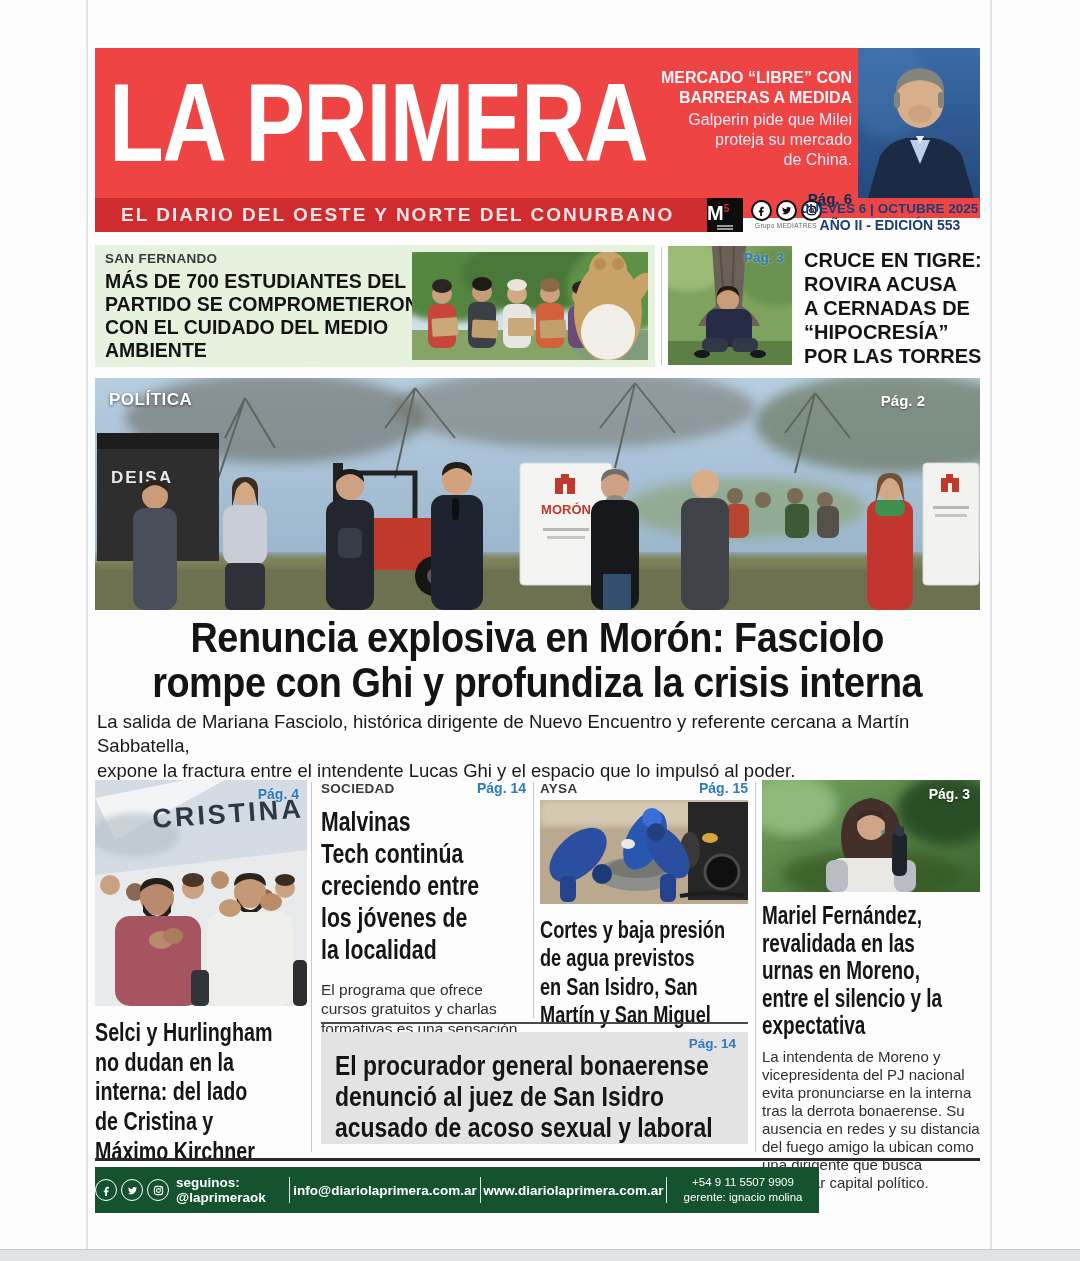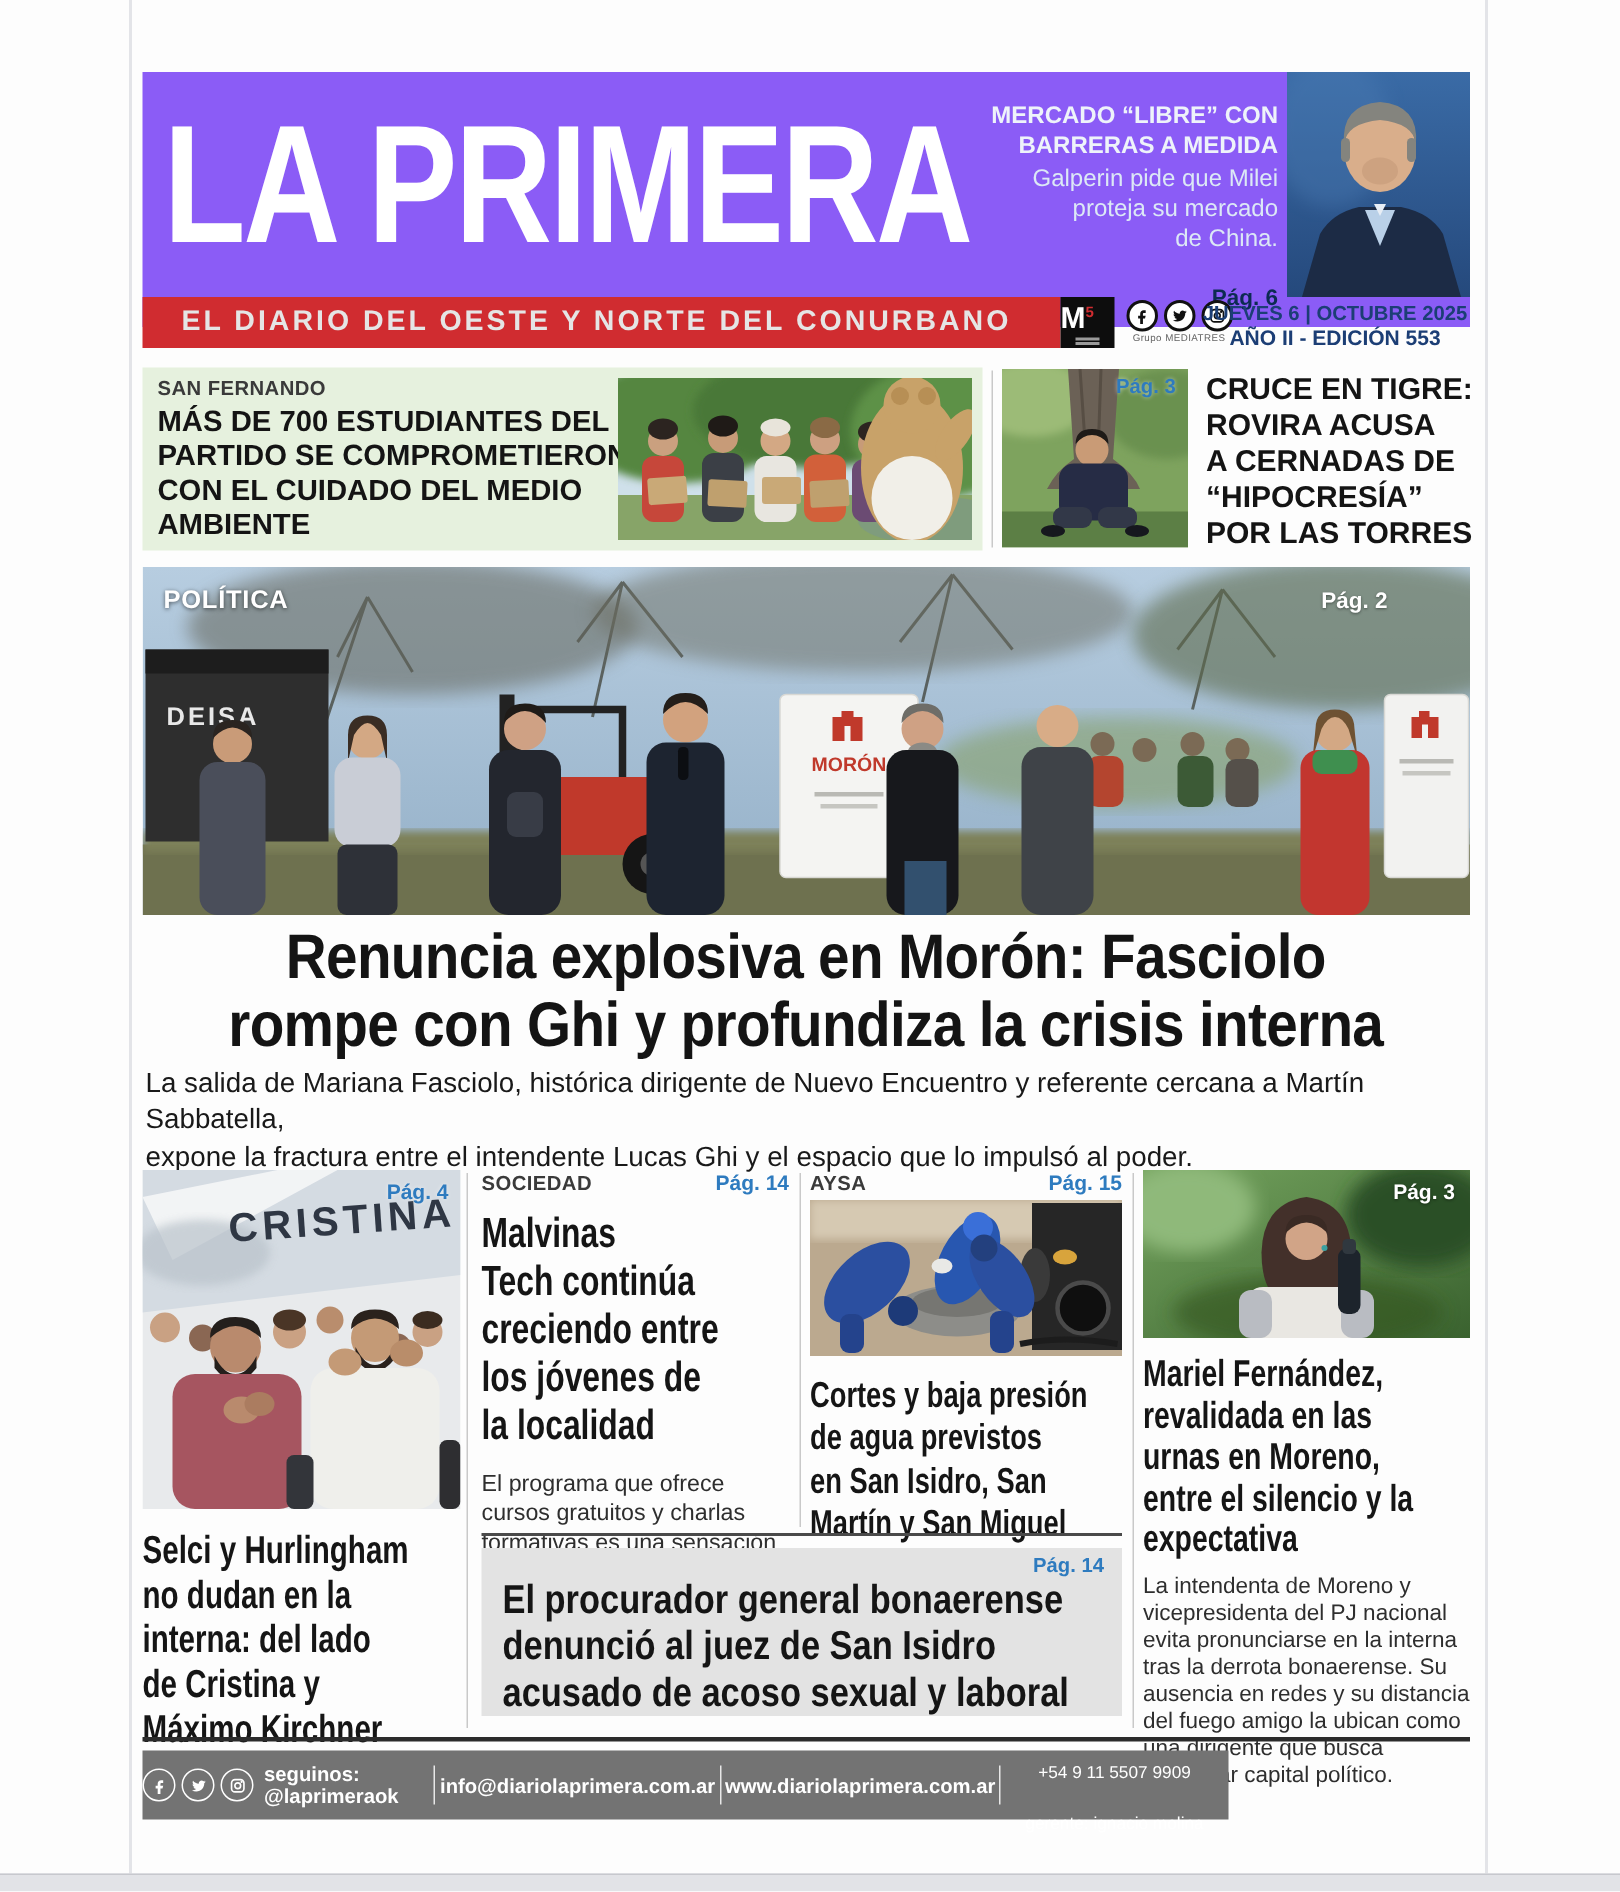--- a/index.html
+++ b/index.html
@@ -6,21 +6,21 @@
   html,body { width:1080px; height:1261px; background:#ffffff; font-family:"Liberation Sans", sans-serif; overflow:hidden; }
   .stage { position:relative; width:1080px; height:1261px; background:#fdfdfd; }
   .abs { position:absolute; }
   .pre { white-space:pre-line; }
 
   
   .edge-line { position:absolute; top:0; width:2px; height:1249px; background:#e3e4e8; }
   .bottom-strip { position:absolute; left:0; top:1249px; width:1080px; height:12px; background:#e2e3e7; border-top:1px solid #c7c8ce; }
 
   
-  .masthead { left:95px; top:48px; width:885px; height:170px; background:#8b5cf6; overflow:hidden; }
+  .masthead { left:95px; top:48px; width:885px; height:170px; background:#ef4444; overflow:hidden; }
   .logo { position:absolute; left:14px; top:0; height:150px; line-height:150px; color:#ffffff;
           font-size:112px; font-weight:bold; letter-spacing:-2px;
           transform:scaleX(.80); transform-origin:left center; white-space:nowrap; }
   .promo { position:absolute; right:128px; top:20px; width:232px; text-align:right; }
   .promo-kicker { font-size:16px; font-weight:bold; color:#eef3fa; line-height:1.25;text-align:right; }
   .promo-dek { font-size:16px; color:#dce8f6; line-height:1.25; margin-top:2px; }
   .promo-page { font-size:15px; font-weight:bold; color:#0c2b52; margin-top:20px; }
   .portrait { position:absolute; right:0; top:0; }
 
   
@@ -63,30 +63,30 @@
   
   .cond { width:132%; transform:scaleX(.758); transform-origin:left top; }
   .cond-g { width:118%; transform:scaleX(.85); transform-origin:left top; }
   .col-head { font-weight:bold; color:#151515; }
   .body-txt { font-size:15.5px; line-height:1.26; color:#2e2e2e; }
   .midrule { left:321px; top:1022px; width:427px; height:2px; background:#4a4a4a; }
   .graybox { left:321px; top:1032px; width:427px; height:112px; background:#e3e3e3; }
   .prefoot { left:95px; top:1158px; width:885px; height:3px; background:#2b2b2b; }
 
   
-  .footer { left:95px; top:1167px; width:724px; height:46px; background:#737373; display:flex; align-items:center; color:#fff; }
+  .footer { left:95px; top:1167px; width:724px; height:46px; background:#14532d; display:flex; align-items:center; color:#fff; }
   .fcell { display:flex; align-items:center; justify-content:center; height:100%; }
   .fdiv { width:1px; height:26px; background:#e8e8e8; }
   .fc1 { width:238px; gap:7px; }
   .fc2 { width:232px; }
   .fc3 { width:227px; }
   .fc4 { width:186px; flex-direction:column; justify-content:center; line-height:1.3; }
   .footer .circle-ic { border:1.6px solid #fff; color:#fff; width:22px; height:22px; }
   .flabel { font-size:13.5px; font-weight:bold; }
-  .fsmall { font-size:11.5px;margin-top:19px; }
+  .fsmall { font-size:11.5px; }
   .ficons { display:flex; gap:4px; }
 </style>
 </head>
 <body>
 
 <svg width="0" height="0" style="position:absolute">
   <defs>
     <filter id="blur3">
         <feGaussianBlur stdDeviation="3"></feGaussianBlur>
       </filter>

